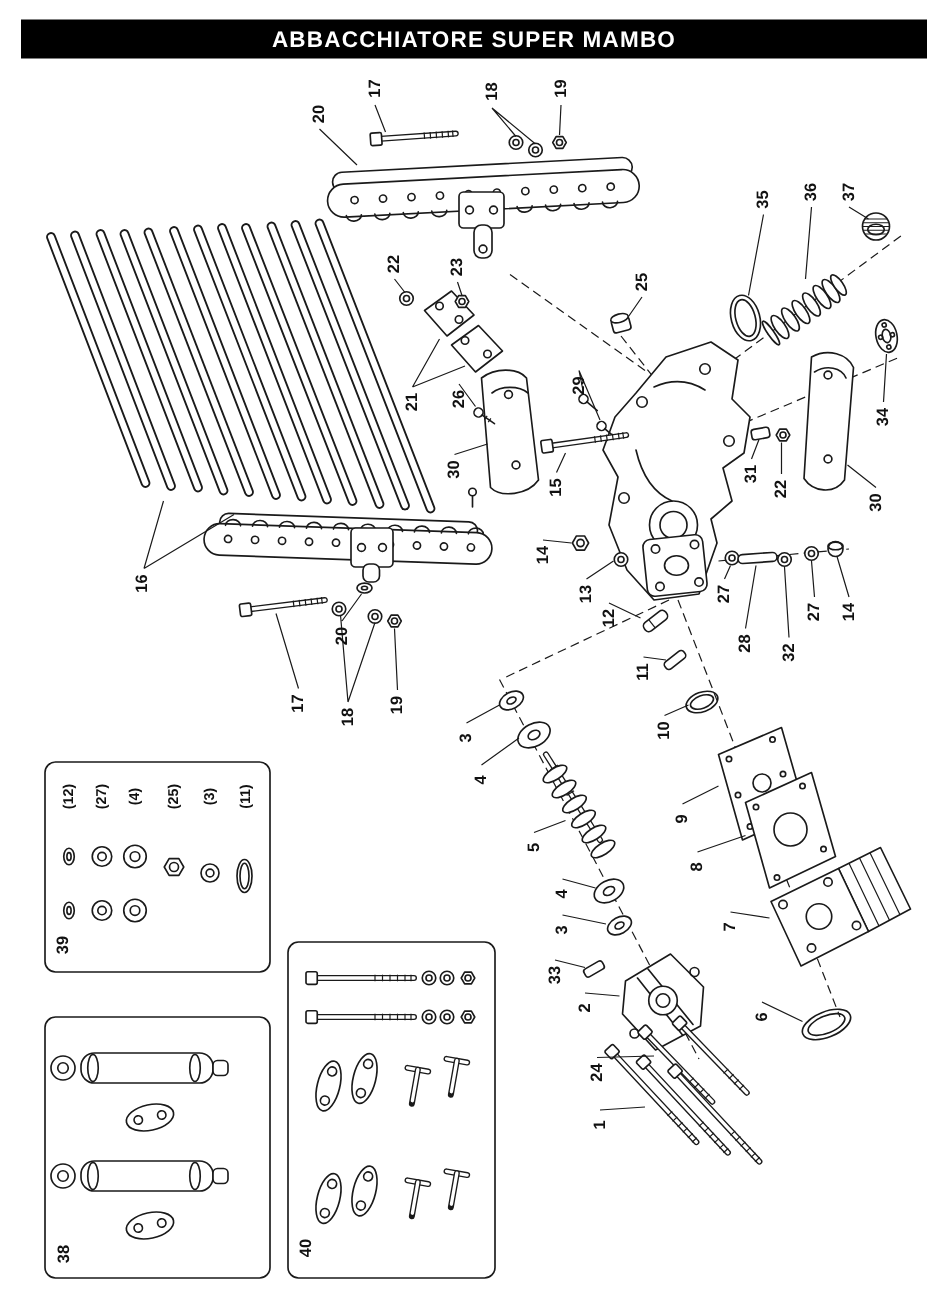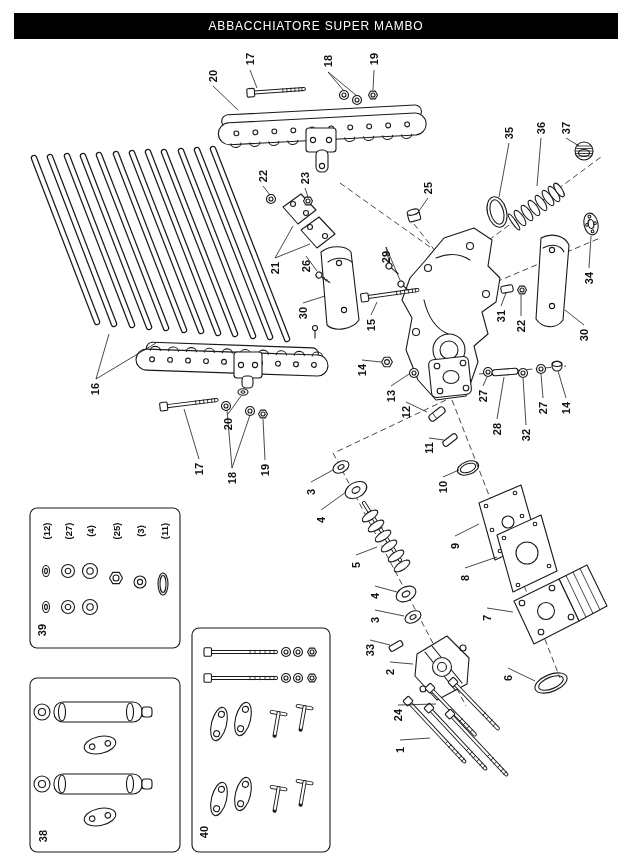--- a/index.html
+++ b/index.html
@@ -1,20 +1,20 @@
 <!DOCTYPE html>
 <html><head>
 <meta charset="utf-8">
 <style>
   html,body { margin:0; padding:0; background:#ffffff; }
   body { width:632px; height:864px; font-family:"Liberation Sans", sans-serif; }
   .page { position:relative; width:632px; height:864px; background:#fff; overflow:hidden; }
   .titlebar { position:absolute; left:14px; top:13px; width:604px; height:26px; background:#000;
               color:#fff; display:flex; align-items:center; justify-content:center; }
-  .titlebar h1 { margin:0; font-size:12px; font-weight:normal; letter-spacing:.8px; }
+  .titlebar h1 { margin:0; font-size:15px; font-weight:bold; letter-spacing:.8px; }
   .diagram { position:absolute; left:0; top:0; width:632px; height:864px; }
   .diagram svg { position:absolute; left:0; top:0; }
   .callout-layer { position:absolute; left:0; top:0; width:632px; height:864px; pointer-events:none; }
   .callout { position:absolute; transform:translate(-50%,-50%) rotate(-90deg); font-weight:bold;
              font-size:11px; color:#111; white-space:nowrap; }
   .callout.small { font-size:9.5px; }
   
   .s  { fill:none; stroke:#1a1a1a; stroke-width:1.1; stroke-linecap:round; stroke-linejoin:round; }
   .f  { fill:#ffffff; stroke:#1a1a1a; stroke-width:1.1; stroke-linejoin:round; }
   .l  { fill:none; stroke:#1a1a1a; stroke-width:0.8; }

